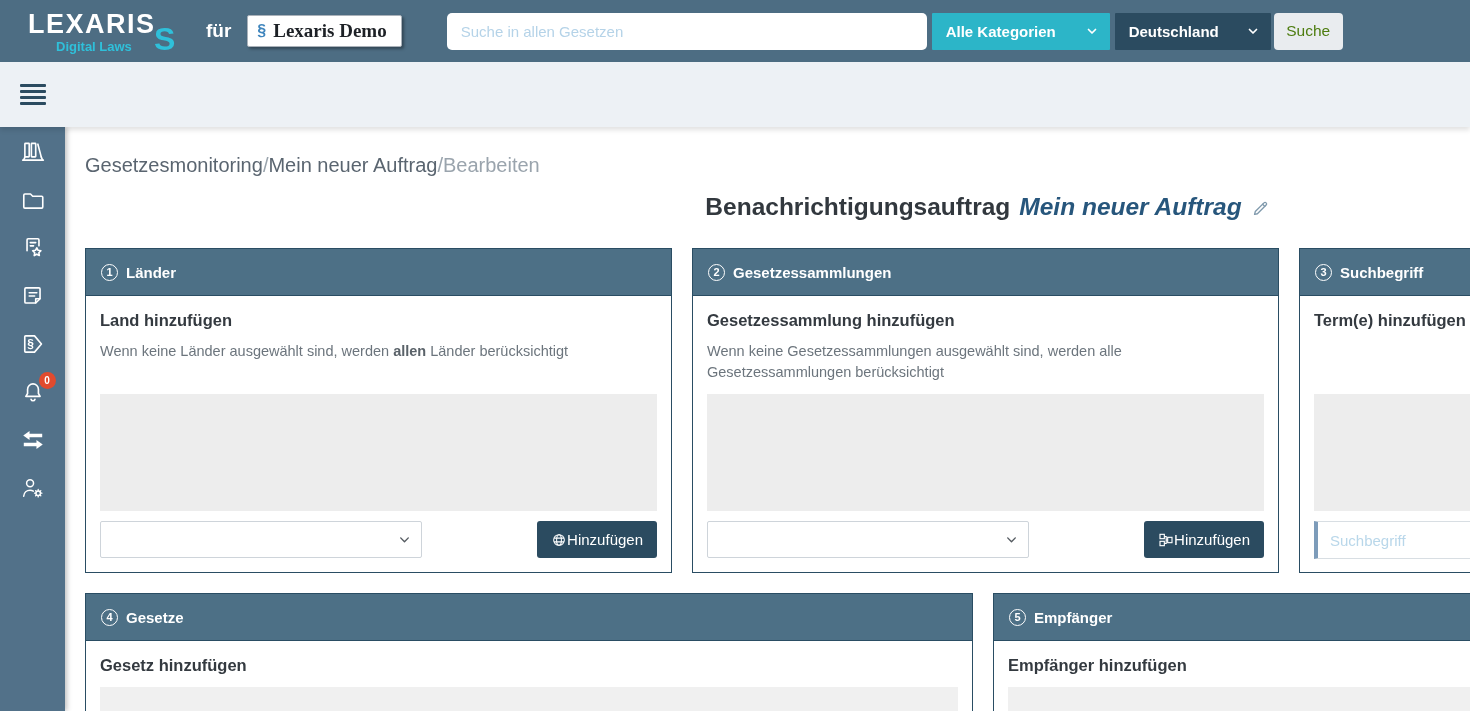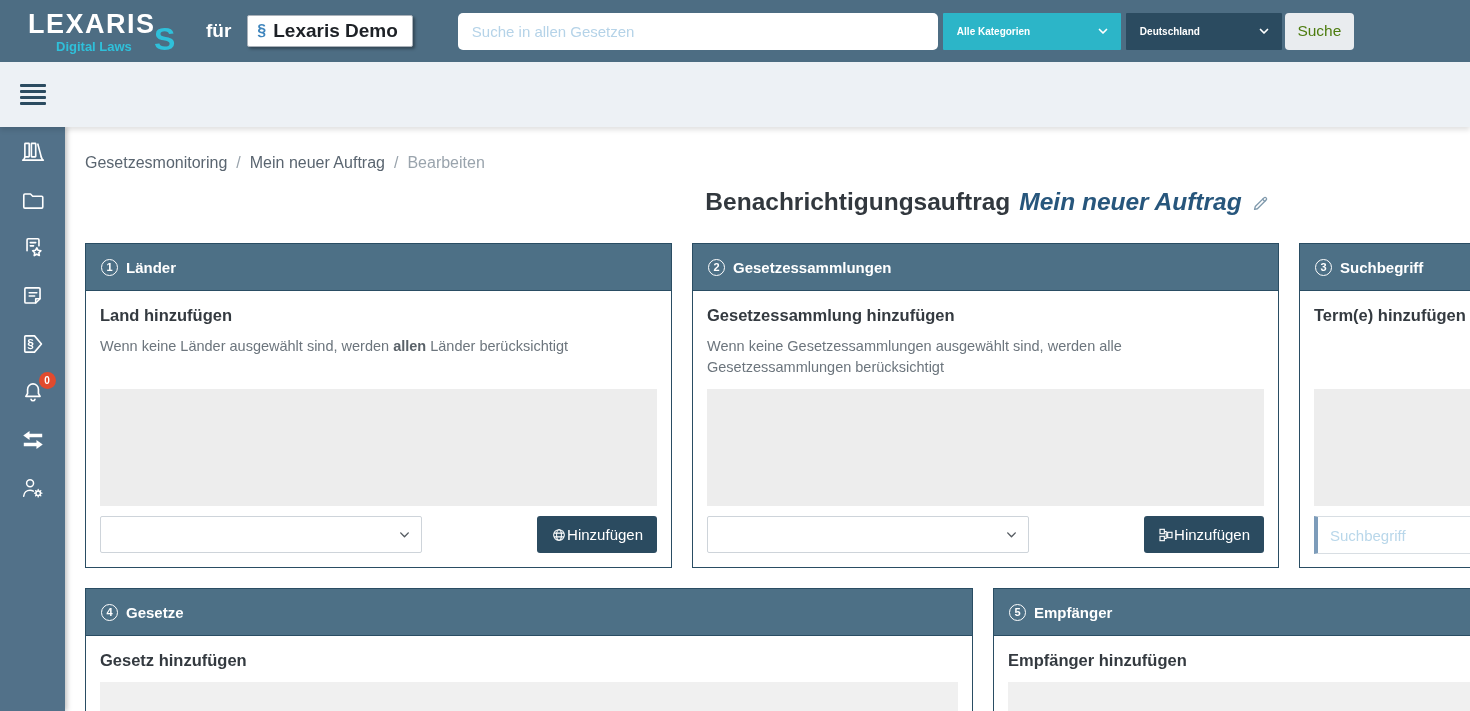--- a/index.html
+++ b/index.html
@@ -10,26 +10,26 @@
   .topbar { height:62px; background:#4d6d83; display:flex; align-items:center; padding:0 24px 0 28px; }
   .logo-wrap { position:relative; width:150px; height:56px; flex:0 0 auto; }
   .logo-brand { position:absolute; top:6px; left:0; color:#fff; font-size:27px; font-weight:800; letter-spacing:1.5px; }
   .logo-s { position:absolute; top:18px; left:126px; color:#2fc0da; font-size:32px; font-weight:800; }
   .logo-tagline { position:absolute; top:36px; left:28px; color:#2fc0da; font-size:13px; font-weight:600; }
   .for-label { color:#fff; font-size:19px; font-weight:600; margin-left:28px; }
   .tenant-box { margin-left:16px; background:#fff; border:1px solid #aab2ba; border-radius:2px;
                 box-shadow:2px 2px 3px rgba(0,0,0,0.35); height:32px; display:flex; align-items:center;
                 gap:7px; padding:0 14px 0 9px; }
   .tenant-par { color:#3f85bd; font-size:16px; font-weight:700; }
-  .tenant-name { color:#1d2126; font-size:19px; font-weight:600; white-space:nowrap; }
+  .tenant-name { color:#1d2126; font-size:19px; font-weight:600; white-space:nowrap;font-family:Liberation Serif, serif; }
   .global-search { margin-left:45px; width:480px; height:37px; border:none; border-radius:5px;
                    padding:0 14px; font-size:15px; color:#33404a; font-family:"Liberation Sans",sans-serif; }
   .global-search::placeholder { color:#b5d3e8; }
   .top-select { height:37px; display:flex; align-items:center; justify-content:space-between;
-                color:#fff; font-size:10px; font-weight:600; padding:0 12px 0 14px; cursor:pointer; border-radius:1px; }
+                color:#fff; font-size:15px; font-weight:600; padding:0 12px 0 14px; cursor:pointer; border-radius:1px; }
   .sel-cat { margin-left:5px; width:178px; background:#2cb5c8; }
   .sel-country { margin-left:5px; width:156px; background:#2b4b60; }
   .search-btn { margin-left:3px; width:69px; height:37px; background:#e9ecef; color:#4d7c0f;
                 font-size:15.5px; border:none; border-radius:4px; cursor:pointer; font-family:"Liberation Sans",sans-serif; }
 
   
   .subbar { height:65px; background:#edf1f5; box-shadow:0 3px 5px rgba(0,0,0,0.12); position:relative; z-index:3;
             display:flex; align-items:center; padding-left:20px; }
   .hamburger { width:26px; display:flex; flex-direction:column; gap:3px; cursor:pointer; }
   .hamburger span { display:block; height:3px; background:#2b4b60; border-radius:1px; }
@@ -37,21 +37,21 @@
   
   .layout { display:flex; height:584px; }
   .sidebar { width:65px; background:#527189; flex:0 0 auto; display:flex; flex-direction:column;
              align-items:center; padding-top:12px; gap:22px; box-shadow:2px 0 5px rgba(0,0,0,0.25); z-index:2; }
   .side-icon { width:26px; height:26px; position:relative; cursor:pointer; }
   .badge { position:absolute; top:-7px; right:-10px; min-width:17px; height:17px; background:#e14a2e;
            border-radius:50%; color:#fff; font-size:10px; font-weight:700; display:flex;
            align-items:center; justify-content:center; }
 
   .content { flex:1; overflow:hidden; padding:27px 0 0 20px; background:#fff; }
-  .breadcrumb { font-size:16px; color:#5a6570; display:flex; gap:9px; }
+  .breadcrumb { font-size:20px; color:#5a6570; display:flex; }
   .crumb-link { cursor:pointer; }
   .crumb-sep { color:#9aa4ad; }
   .crumb-current { color:#9aa4ad; }
 
   .container { width:1805px; }
   .page-title { text-align:center; margin-top:16px; font-size:24.5px; font-weight:700; color:#32383e;
                 display:flex; justify-content:center; align-items:center; gap:9px; }
   .title-name { font-style:italic; color:#27567c; }
   .edit-pencil { cursor:pointer; margin-top:3px; }
 

